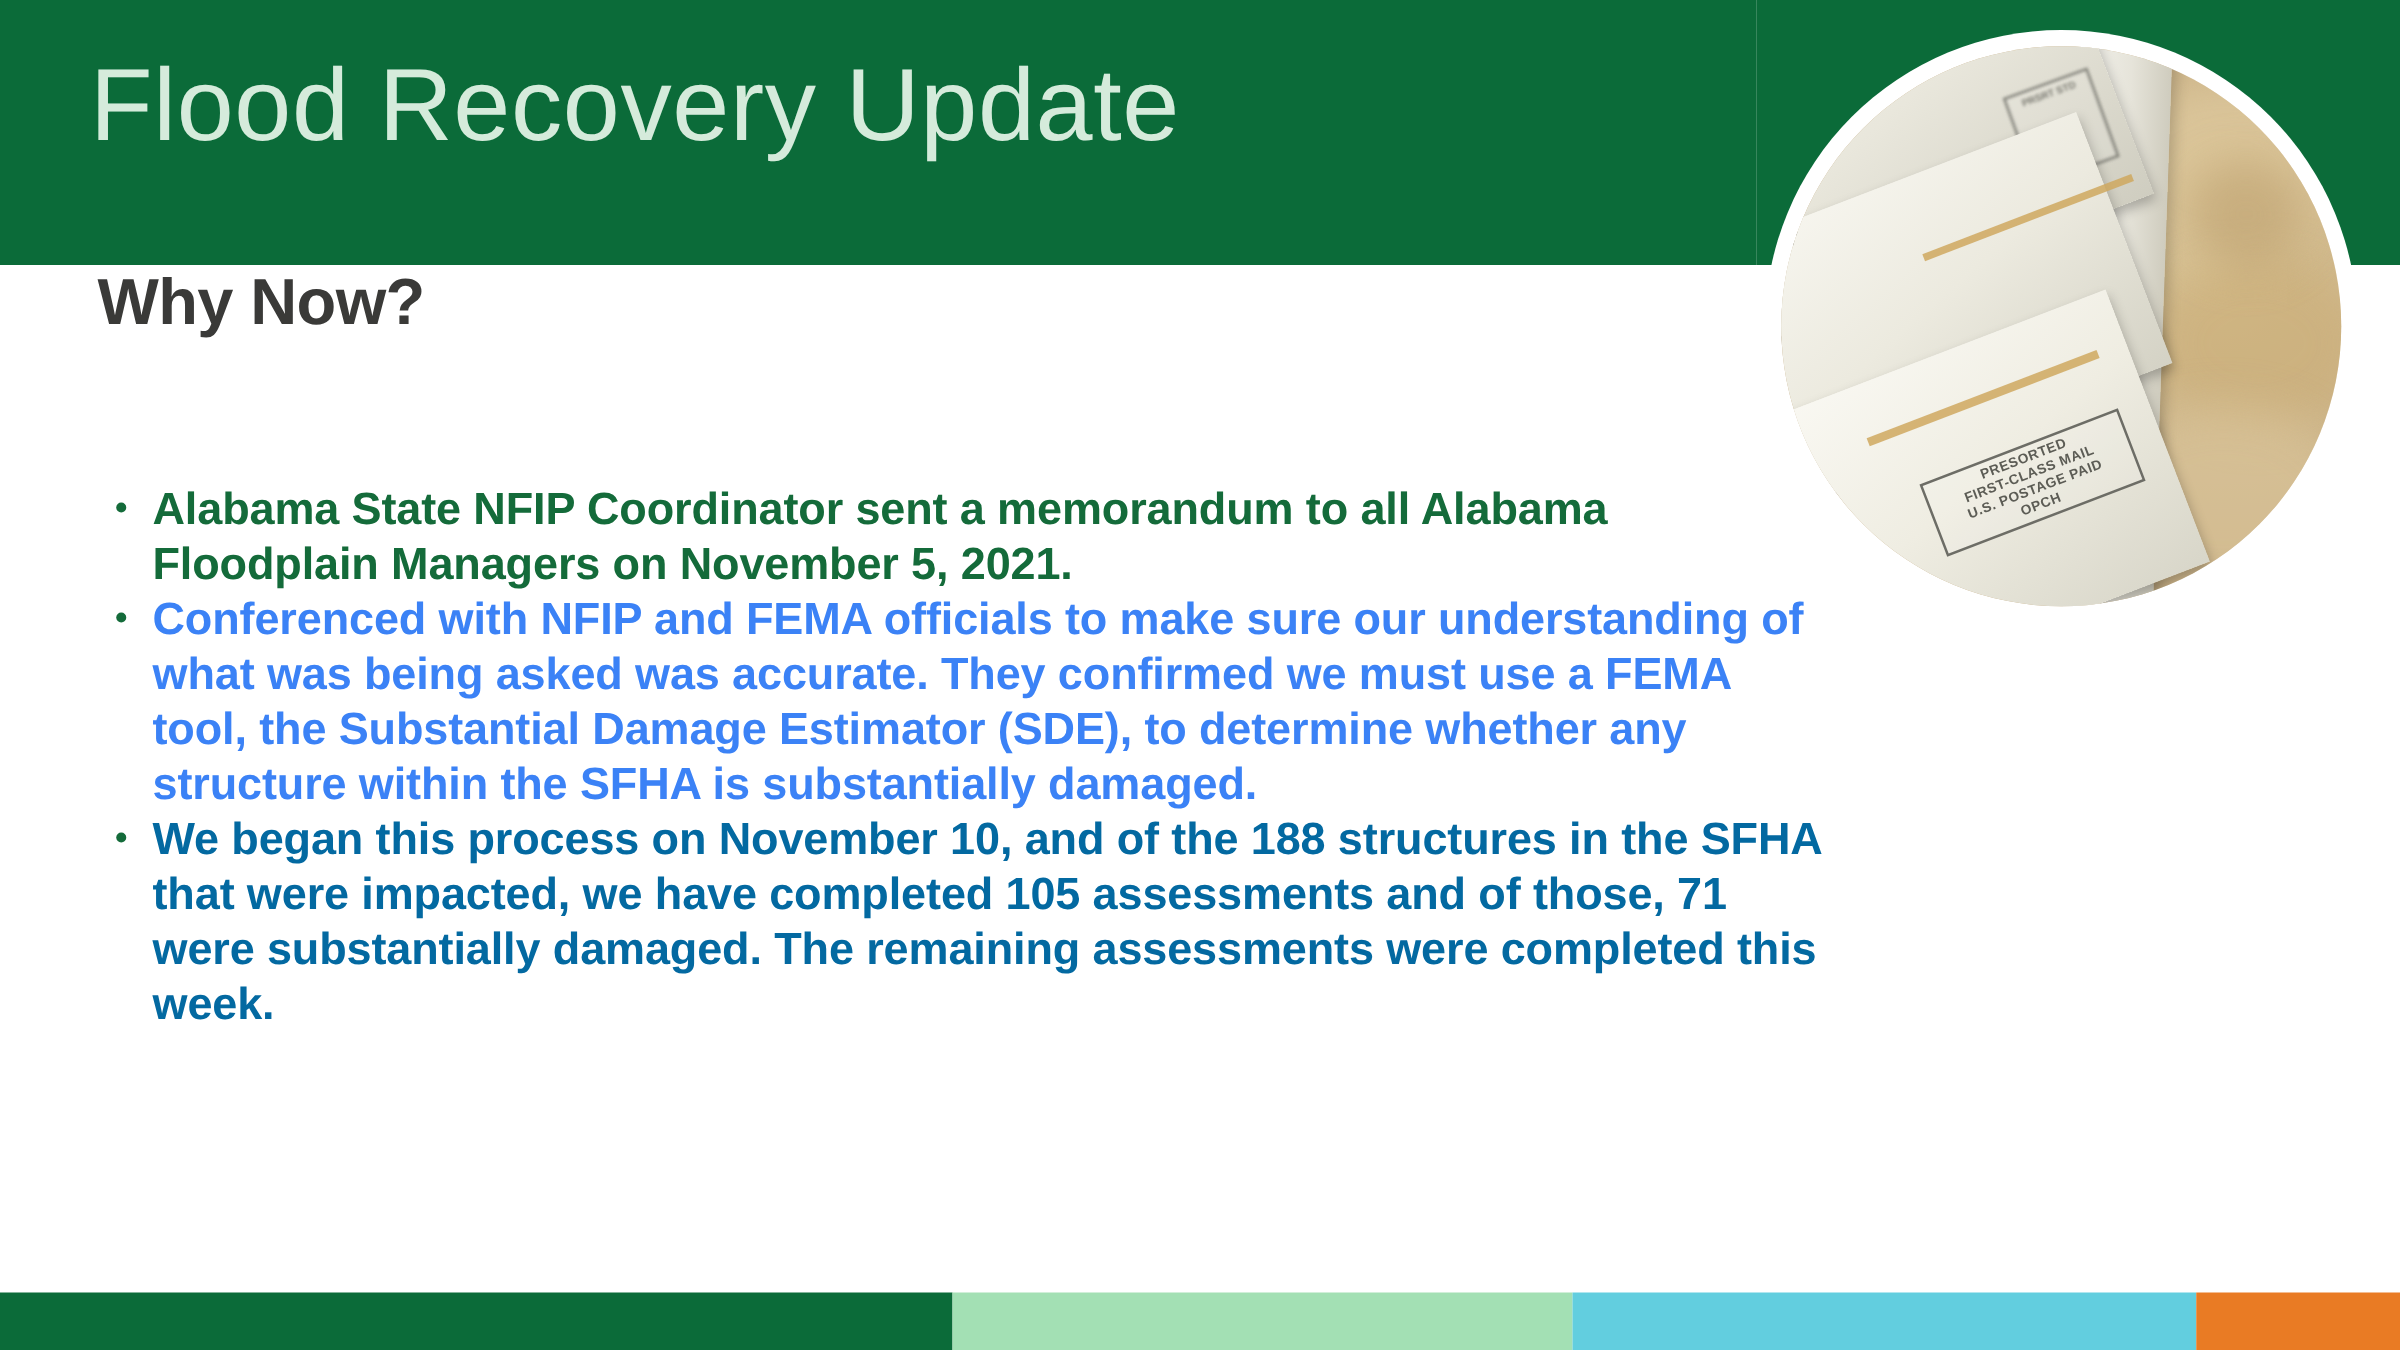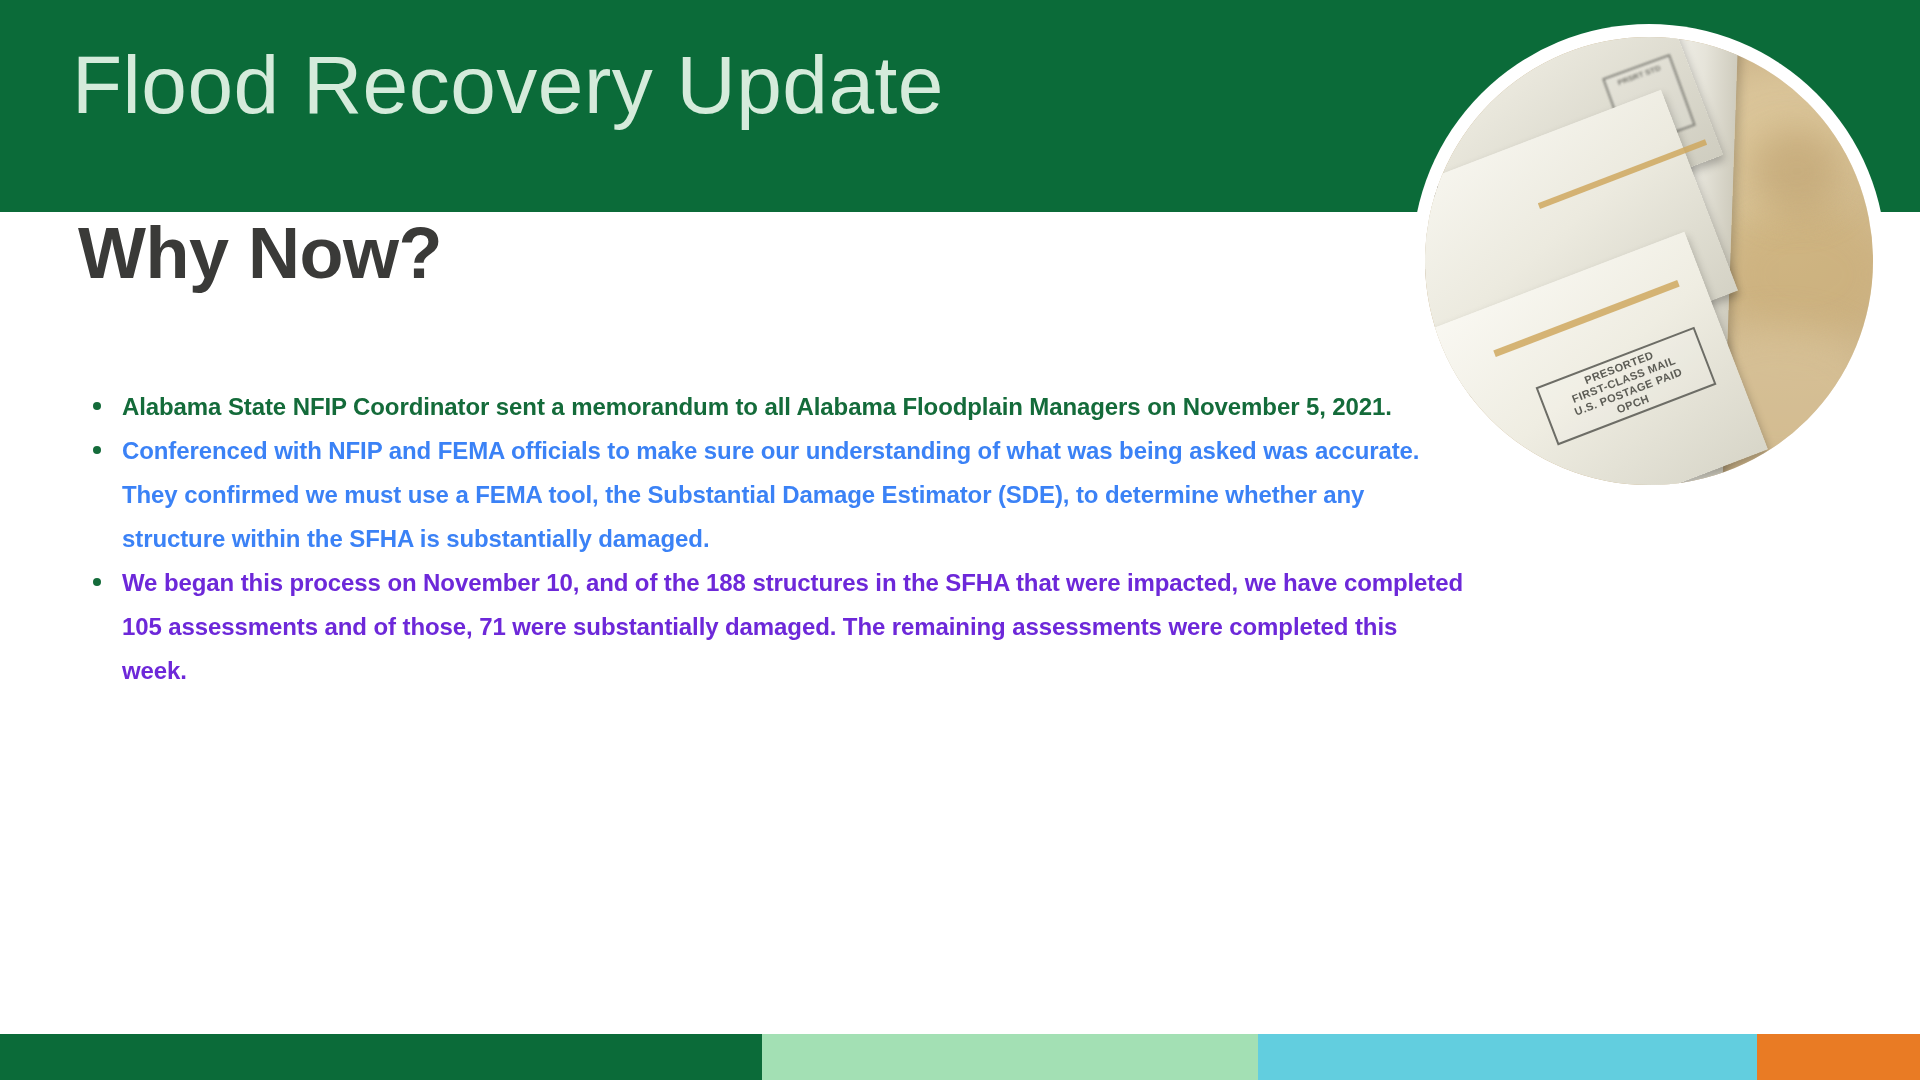--- a/index.html
+++ b/index.html
@@ -178,41 +178,41 @@
     font-size: 15px;
     letter-spacing: 1px;
   }
 
   
   .body-heading {
     position: absolute;
     left: 78px;
     top: 213px;
     width: 900px;
-    font-size: 72px;
+    font-size: 52px;
     font-weight: 700;
     line-height: 1.12;
     color: #3A3A38;
     letter-spacing: -0.5px;
   }
 
   .bullet-list {
     position: absolute;
     left: 84px;
     top: 385px;
     width: 1380px;
     margin: 0;
     padding: 0;
     list-style: none;
   }
   .bullet-item {
     position: relative;
     padding-left: 38px;
     margin: 0 0 0 0;
-    font-size: 24px;
+    font-size: 36px;
     line-height: 44px;
     color: #146B3A;
     font-weight: 600;
     letter-spacing: -0.1px;
   }
   .bullet-item .dot {
     position: absolute;
     left: 9px;
     top: 17px;
     width: 8px;
@@ -289,21 +289,21 @@
 
   <ul class="bullet-list">
     <li class="bullet-item" style="color: rgb(20, 107, 58);">
       <span class="dot" style="background: rgb(20, 107, 58);"></span>
       <span>Alabama State NFIP Coordinator sent a memorandum to all Alabama Floodplain Managers on November 5, 2021.</span>
     </li>
     <li class="bullet-item" style="color: #3b82f6;">
       <span class="dot" style="background: rgb(20, 107, 58);"></span>
       <span>Conferenced with NFIP and FEMA officials to make sure our understanding of what was being asked was accurate. They confirmed we must use a FEMA tool, the Substantial Damage Estimator (SDE), to determine whether any structure within the SFHA is substantially damaged.</span>
     </li>
-    <li class="bullet-item" style="color: #6d28d9;">
+    <li class="bullet-item" style="color: #0369a1;">
       <span class="dot" style="background: rgb(20, 107, 58);"></span>
       <span> We began this process on November 10, and of the 188 structures in the SFHA that were impacted, we have completed 105 assessments and of those, 71 were substantially damaged. The remaining assessments were completed this week.</span>
     </li>
   </ul>
 
   <div class="footer-bar">
     <div class="footer-seg" style="background: rgb(11, 107, 57); width: 762px;"></div>
     <div class="footer-seg" style="background: rgb(163, 224, 180); width: 496px;"></div>
     <div class="footer-seg" style="background: rgb(98, 206, 223); width: 499px;"></div>
     <div class="footer-seg" style="background: rgb(233, 123, 36); width: 163px;"></div>

